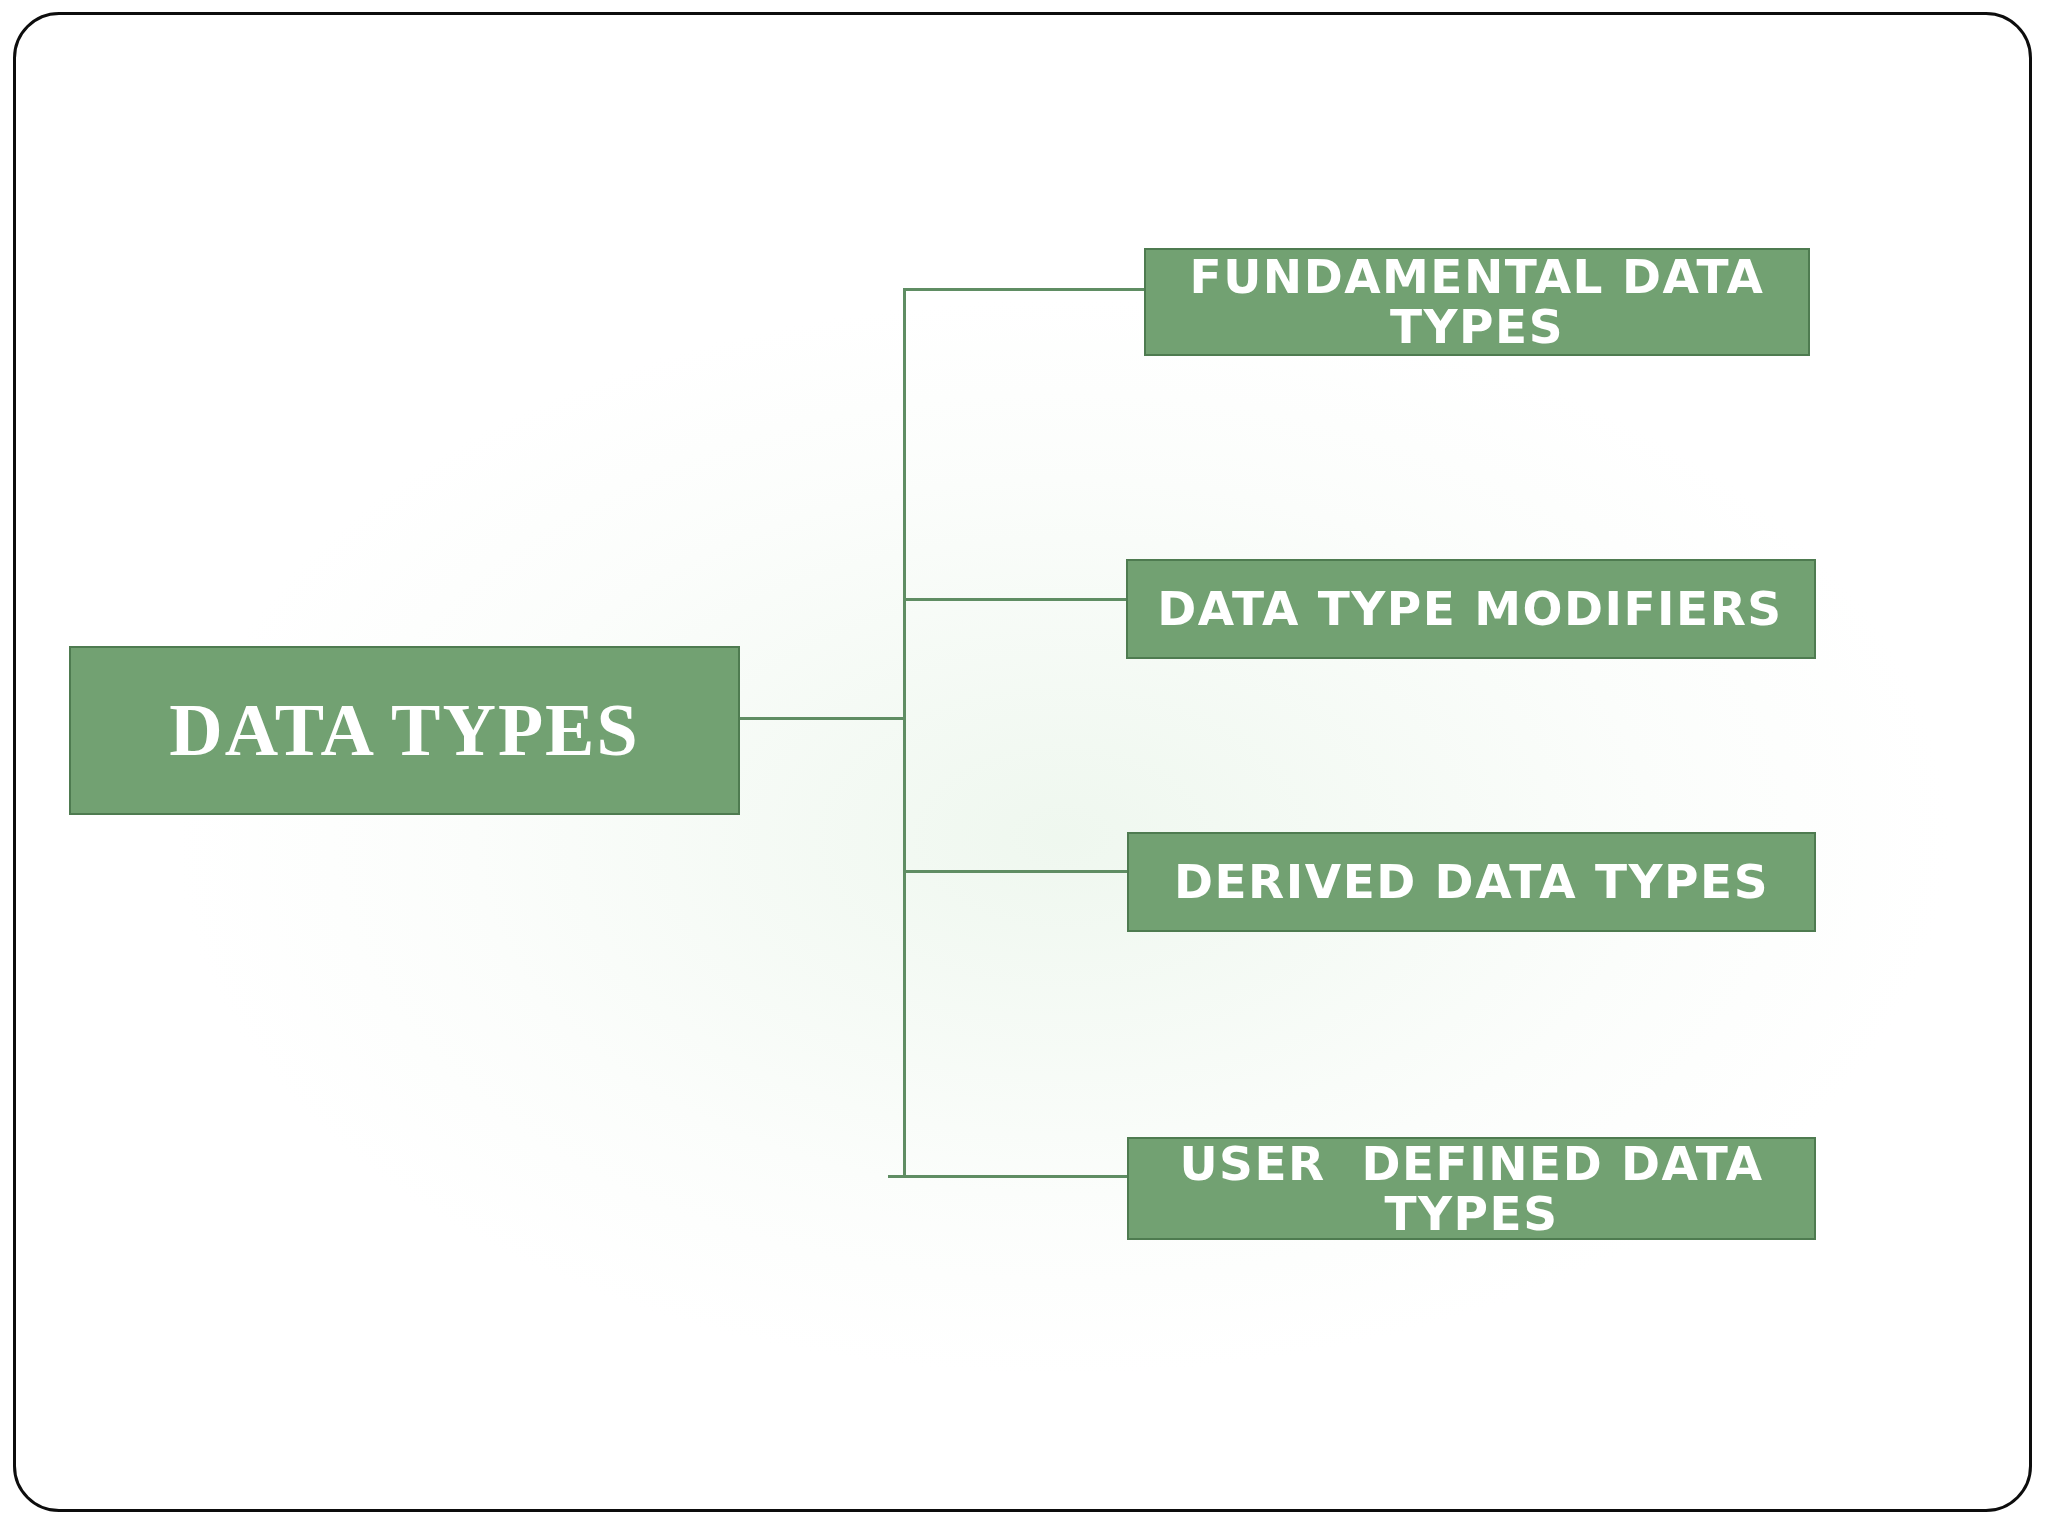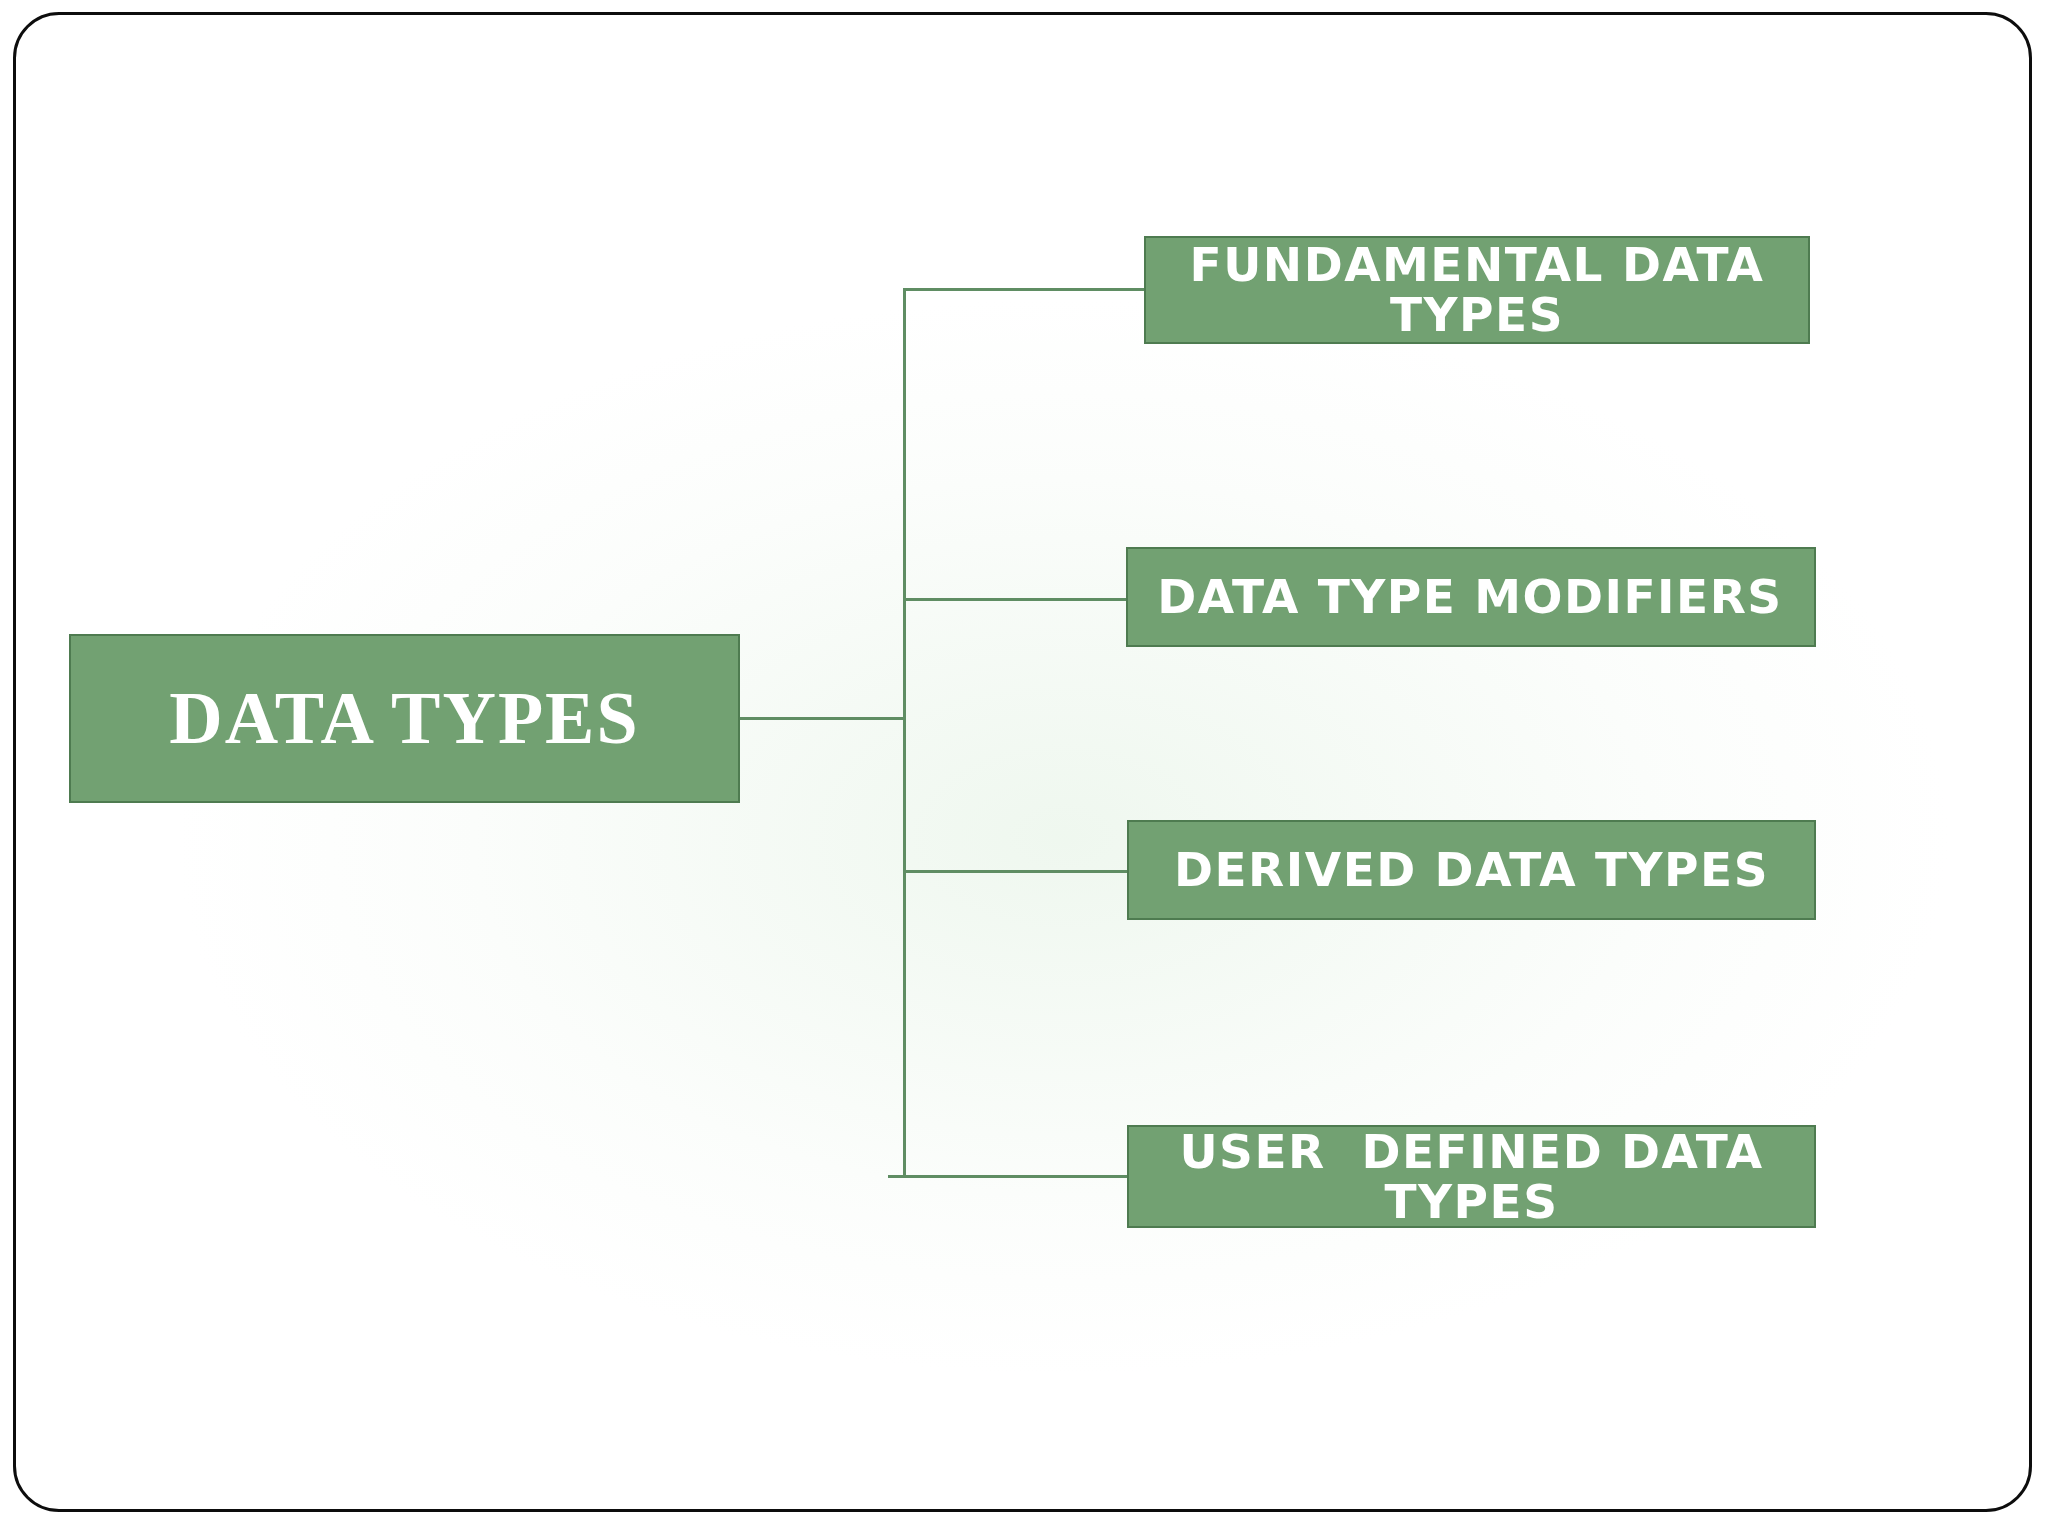--- a/index.html
+++ b/index.html
@@ -55,20 +55,21 @@
     background: #72A172;
     border: 2px solid #4E7B50;
     color: #FFFFFF;
     display: flex;
     align-items: center;
     justify-content: center;
     text-align: center;
     line-height: 1.06;
     letter-spacing: 0.5px;
     padding: 0 10px;
+    margin-top: 12px;
   }
 
   
   #node-root {
     left: 69px;
     top: 634px;
     width: 671px;
     height: 169px;
     font-family: "Liberation Serif", "DejaVu Serif", serif;
     font-size: 74px;

